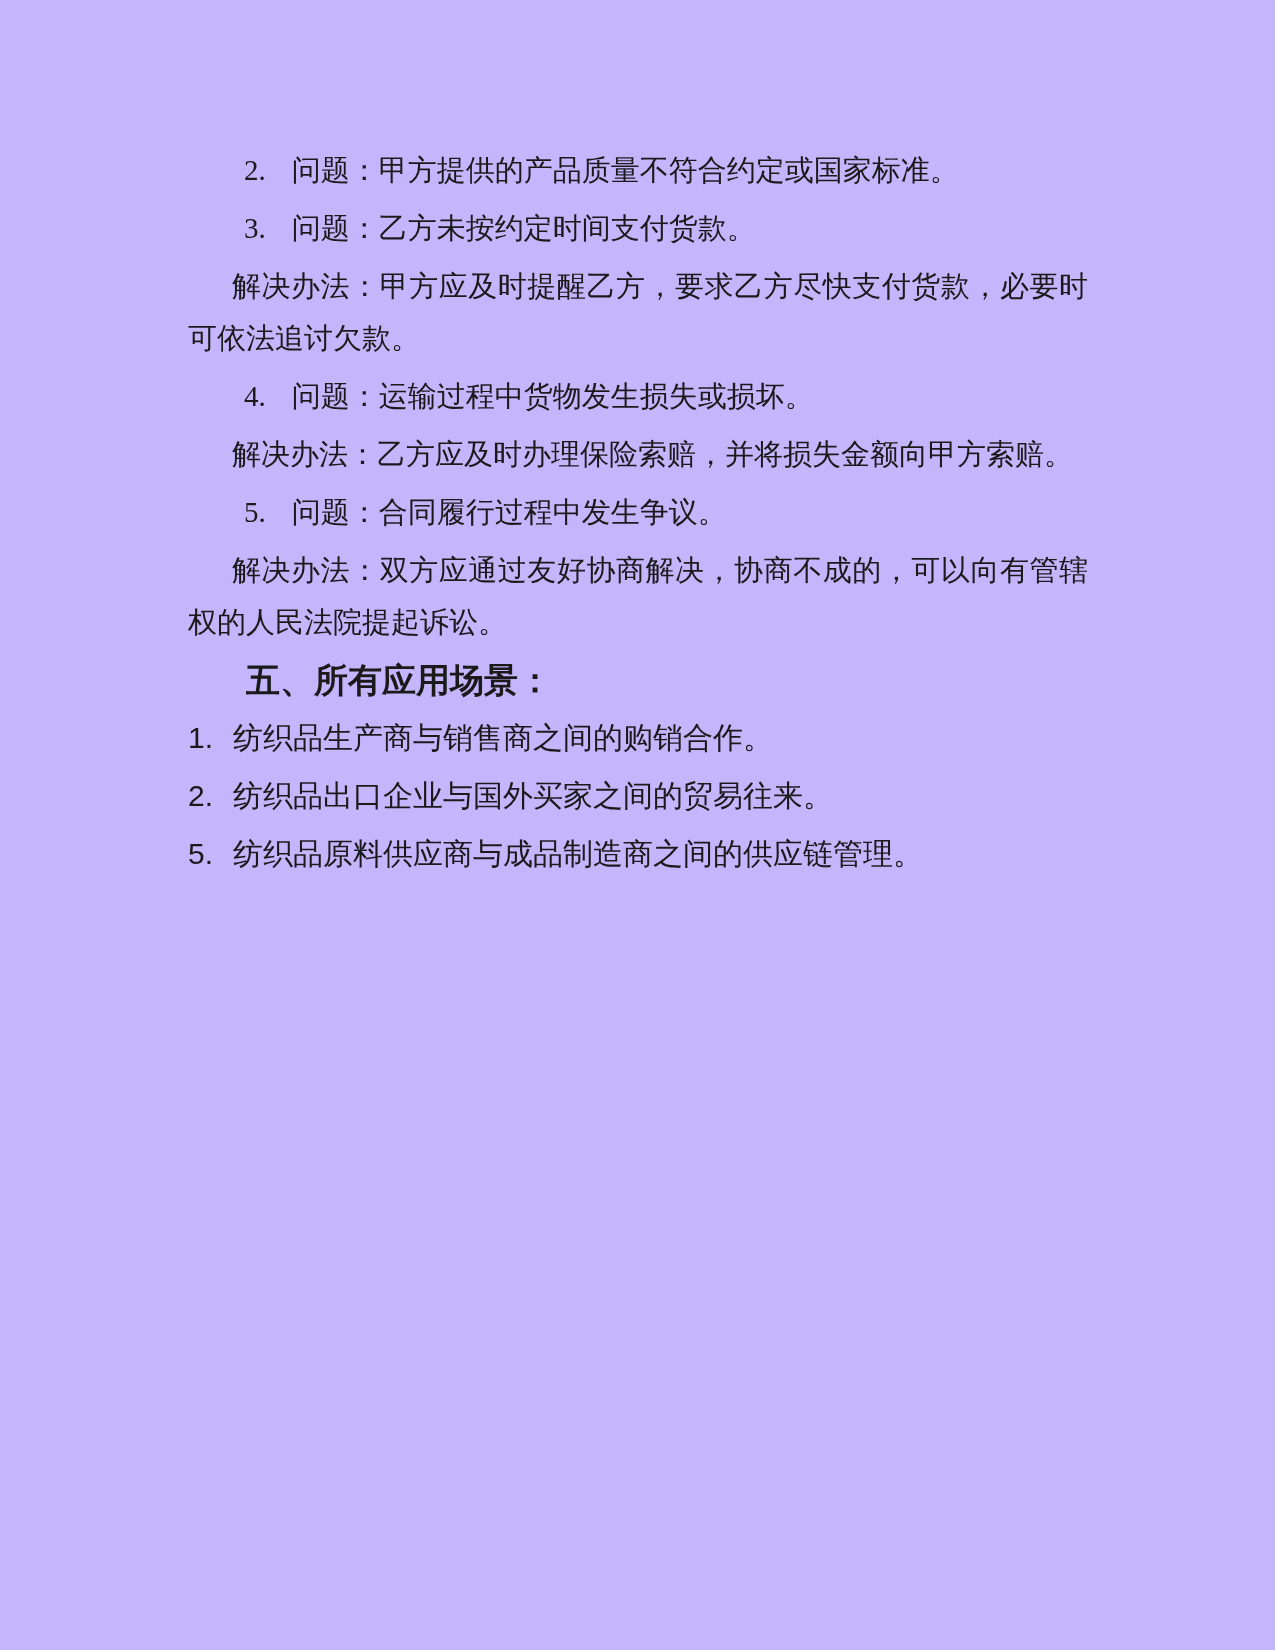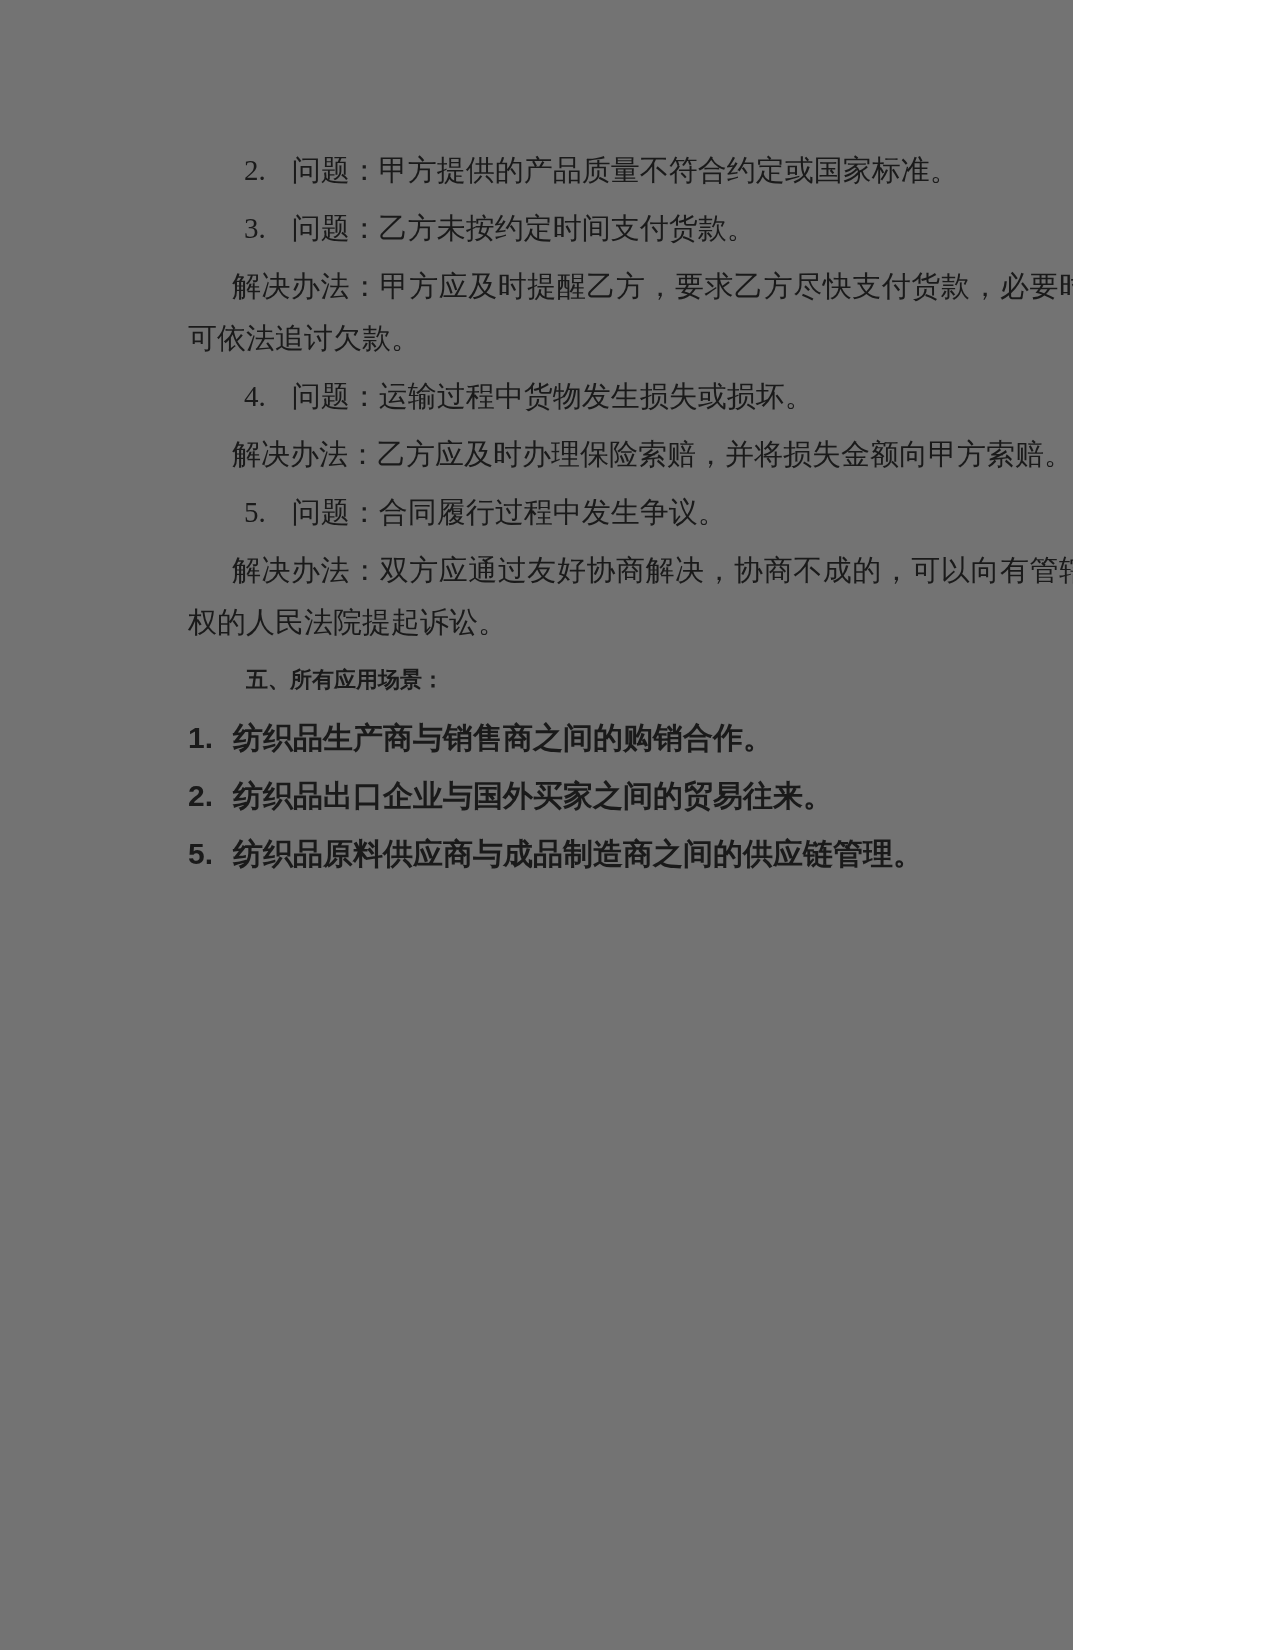--- a/index.html
+++ b/index.html
@@ -2,23 +2,23 @@
 <html><head>
 <meta charset="utf-8">
 <style>
   html, body {
     margin: 0;
     padding: 0;
     background: #ffffff;
   }
   .page {
     position: relative;
-    width: 1073px;
+    width: 1275px;
     height: 1650px;
-    background: #737373;
+    background: #c4b5fd;
     overflow: hidden;
   }
   .content {
     position: absolute;
     left: 188px;
     top: 144px;
     width: 900px;
     color: #1a1a1a;
     font-family: "Liberation Serif", "DejaVu Serif", serif;
     font-size: 29px;
@@ -38,25 +38,25 @@
   }
   
   .a {
     text-indent: 44px;
   }
   
   .heading {
     text-indent: 58px;
     font-weight: 700;
     font-family: "Liberation Sans", "DejaVu Sans", sans-serif;
-    font-size: 22px;
+    font-size: 34px;
   }
   
   .s {
-    font-weight: 700;
+    font-weight: 400;
     font-family: "Liberation Sans", "DejaVu Sans", sans-serif;
     font-size: 30px;
   }
   .s-num {
     margin-right: 20px;
   }
 </style>
 </head>
 <body>
 

